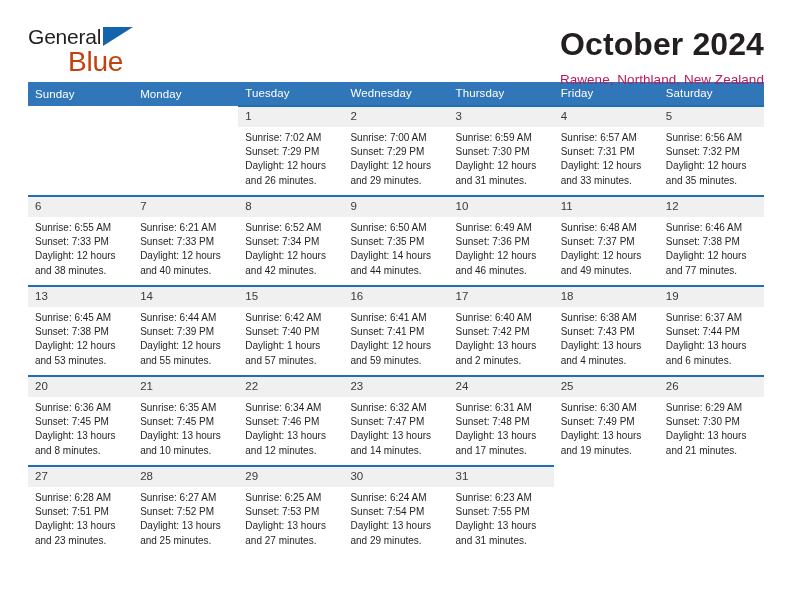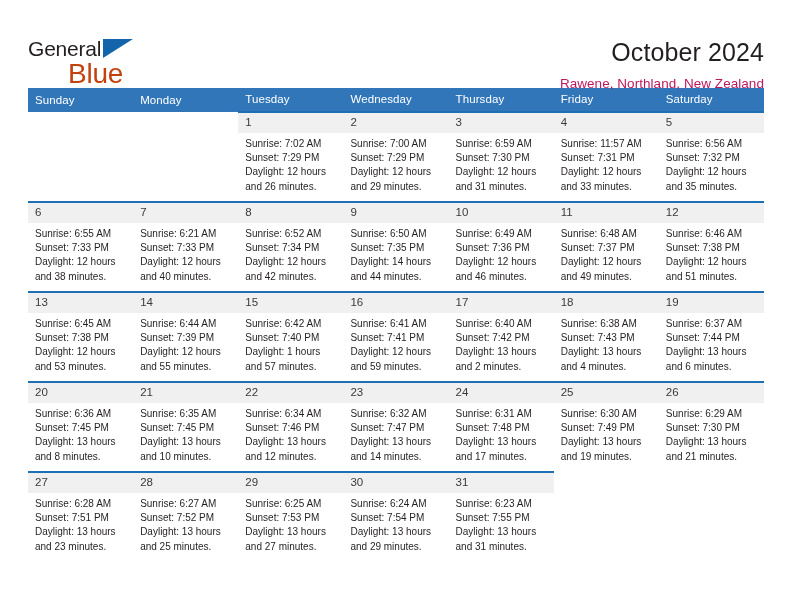--- a/index.html
+++ b/index.html
@@ -8,21 +8,21 @@
     height: 612px;
     background: #ffffff;
     font-family: "Liberation Sans", sans-serif;
     color: #231f20;
     overflow: hidden;
   }
   .page {
     position: relative;
     width: 792px;
     height: 450px;
-    padding: 12px 28px;
+    padding: 0 28px;
   }
 
   
   .header {
     display: flex;
     align-items: flex-start;
     justify-content: space-between;
     height: 74px;
     padding-top: 26px;
   }
@@ -50,39 +50,39 @@
     position: absolute;
     left: 75px;
     top: 1px;
     width: 0;
     height: 0;
     border-left: 30px solid #1464ab;
     border-bottom: 19px solid transparent;
   }
   .titles { text-align: right; }
   .cal-title {
-    font-size: 25px;
-    font-weight: normal;
+    font-size: 32px;
+    font-weight: bold;
     color: #231f20;
     letter-spacing: 0.1px;
     line-height: 1.15;
   }
   .cal-sub {
     font-size: 13.5px;
     color: #be185d;
     margin-top: 9px;
     letter-spacing: 0.05px;
   }
 
   
   .calendar {
     width: 736px;
     border-collapse: collapse;
     table-layout: fixed;
-    margin-top: 2px;
+    margin-top: 8px;
   }
   .calendar th {
     background: #3176b8;
     color: #ffffff;
     font-size: 11.5px;
     font-weight: normal;
     text-align: left;
     padding: 5px 0 6px 7px;
     letter-spacing: 0.1px;
   }
@@ -193,21 +193,21 @@
                 <div>Sunrise: 6:59 AM</div>
                 <div>Sunset: 7:30 PM</div>
                 <div class="wrap">Daylight: 12 hours and 31 minutes.</div>
               </div>
             </div>
           </td>
           <td class="filled">
             <div class="cell-inner">
               <div class="daynum">4</div>
               <div class="info">
-                <div>Sunrise: 11:57 AM</div>
+                <div>Sunrise: 6:57 AM</div>
                 <div>Sunset: 7:31 PM</div>
                 <div class="wrap">Daylight: 12 hours and 33 minutes.</div>
               </div>
             </div>
           </td>
           <td class="filled">
             <div class="cell-inner">
               <div class="daynum">5</div>
               <div class="info">
                 <div>Sunrise: 6:56 AM</div>
@@ -277,21 +277,21 @@
                 <div class="wrap">Daylight: 12 hours and 49 minutes.</div>
               </div>
             </div>
           </td>
           <td class="filled">
             <div class="cell-inner">
               <div class="daynum">12</div>
               <div class="info">
                 <div>Sunrise: 6:46 AM</div>
                 <div>Sunset: 7:38 PM</div>
-                <div class="wrap">Daylight: 12 hours and 51 minutes.</div>
+                <div class="wrap">Daylight: 12 hours and 77 minutes.</div>
               </div>
             </div>
           </td>
         </tr>
         <tr>
           <td class="filled">
             <div class="cell-inner">
               <div class="daynum">13</div>
               <div class="info">
                 <div>Sunrise: 6:45 AM</div>

